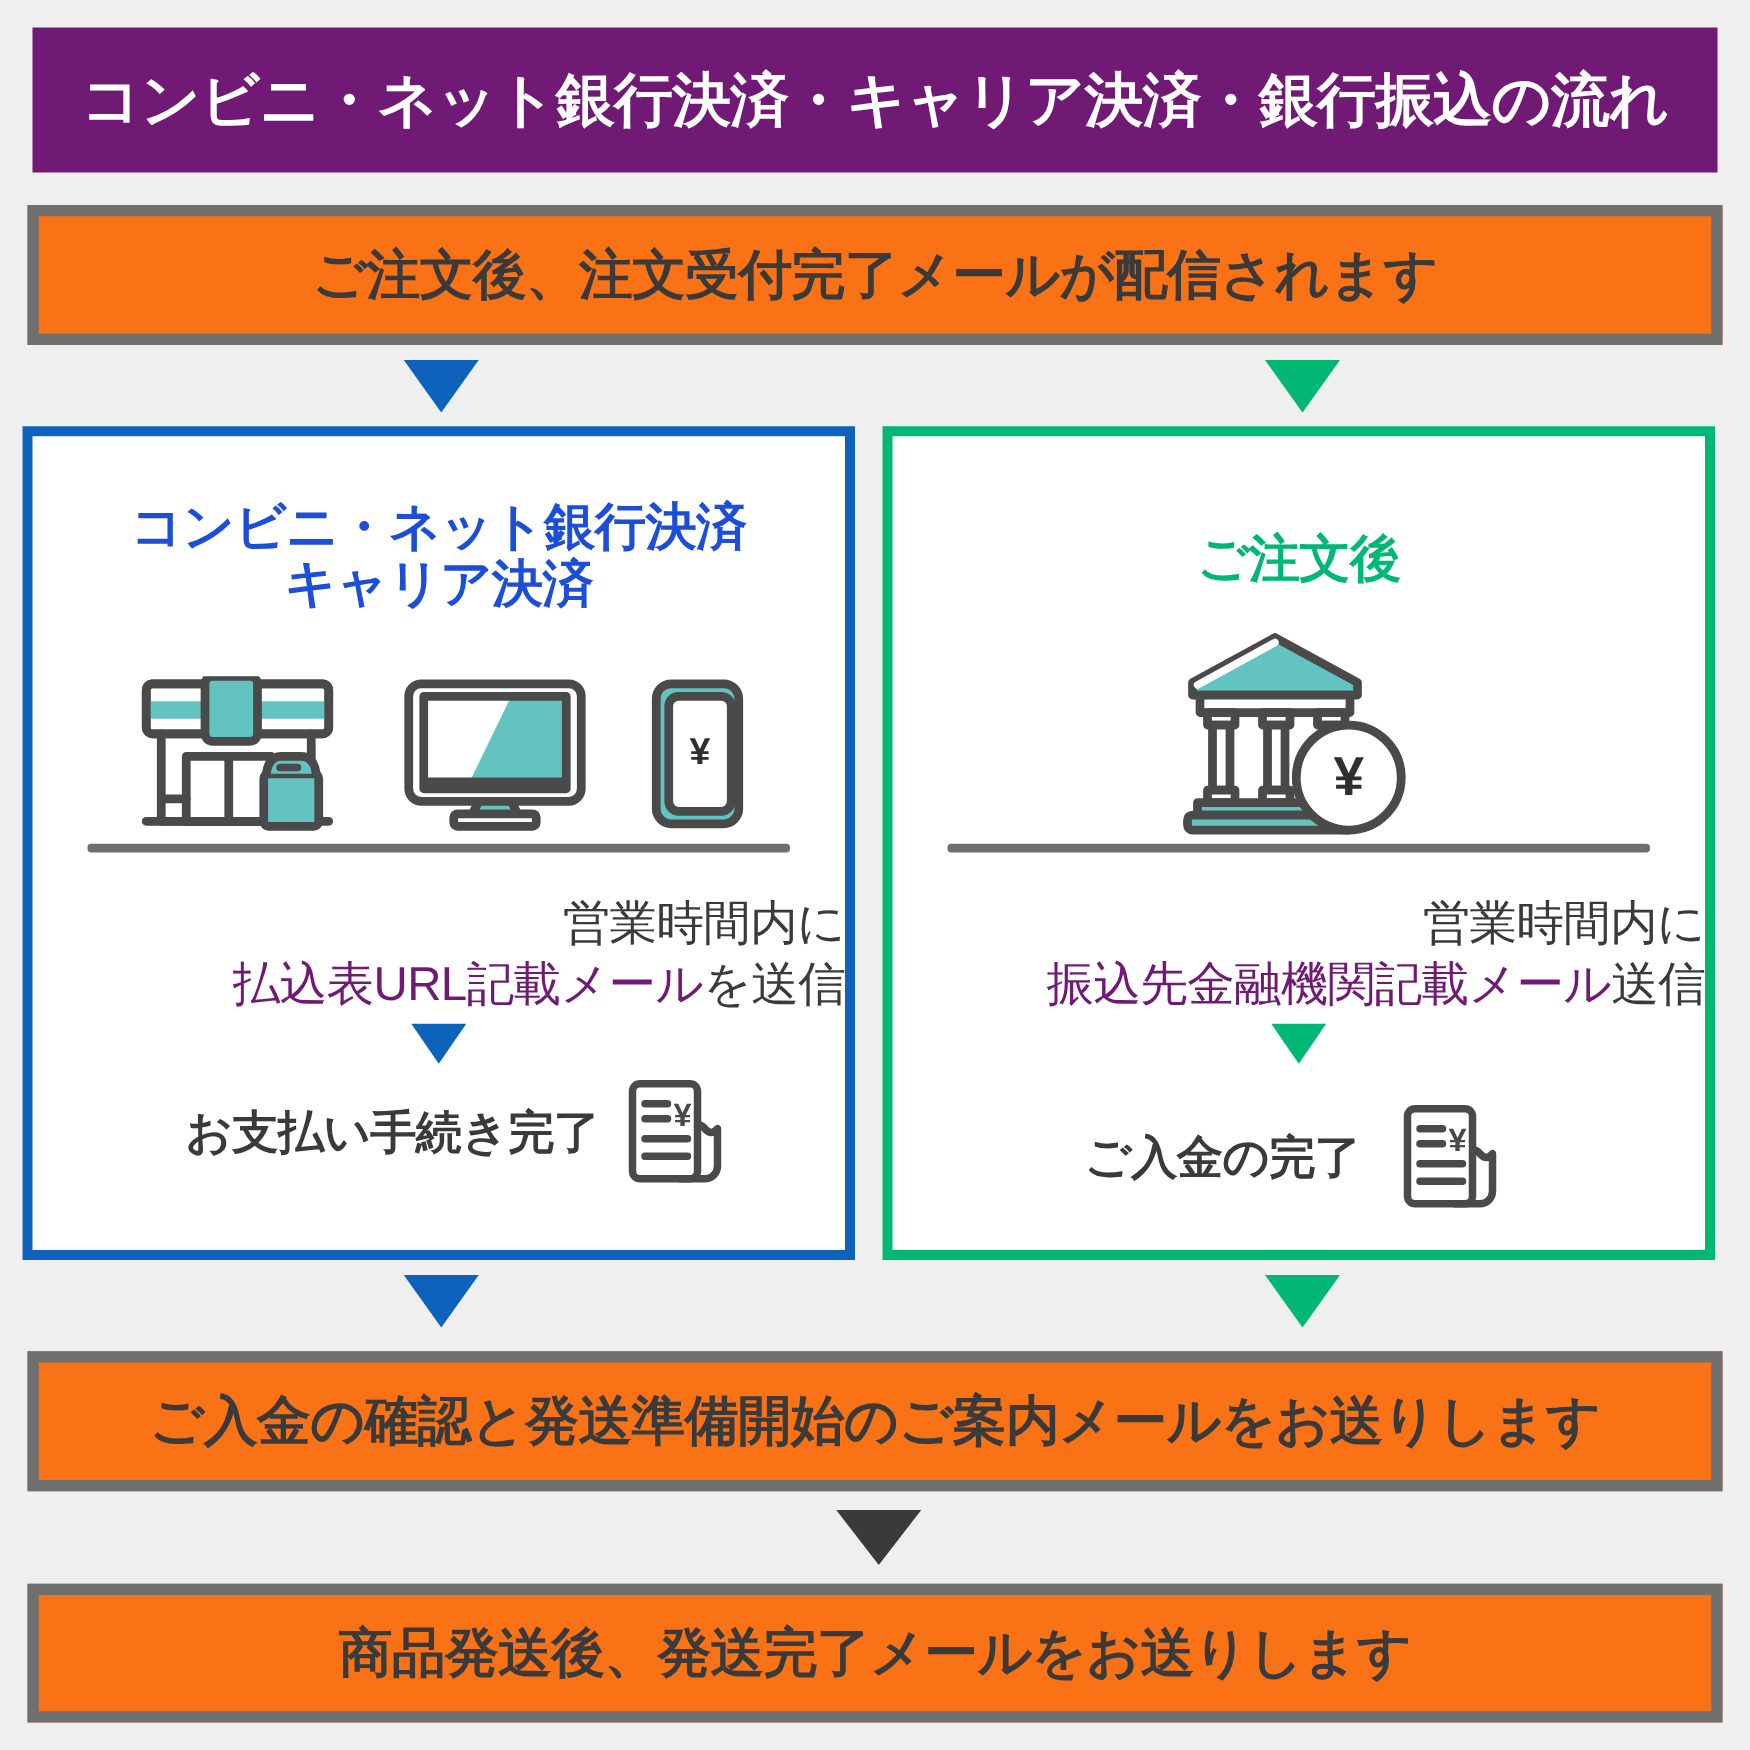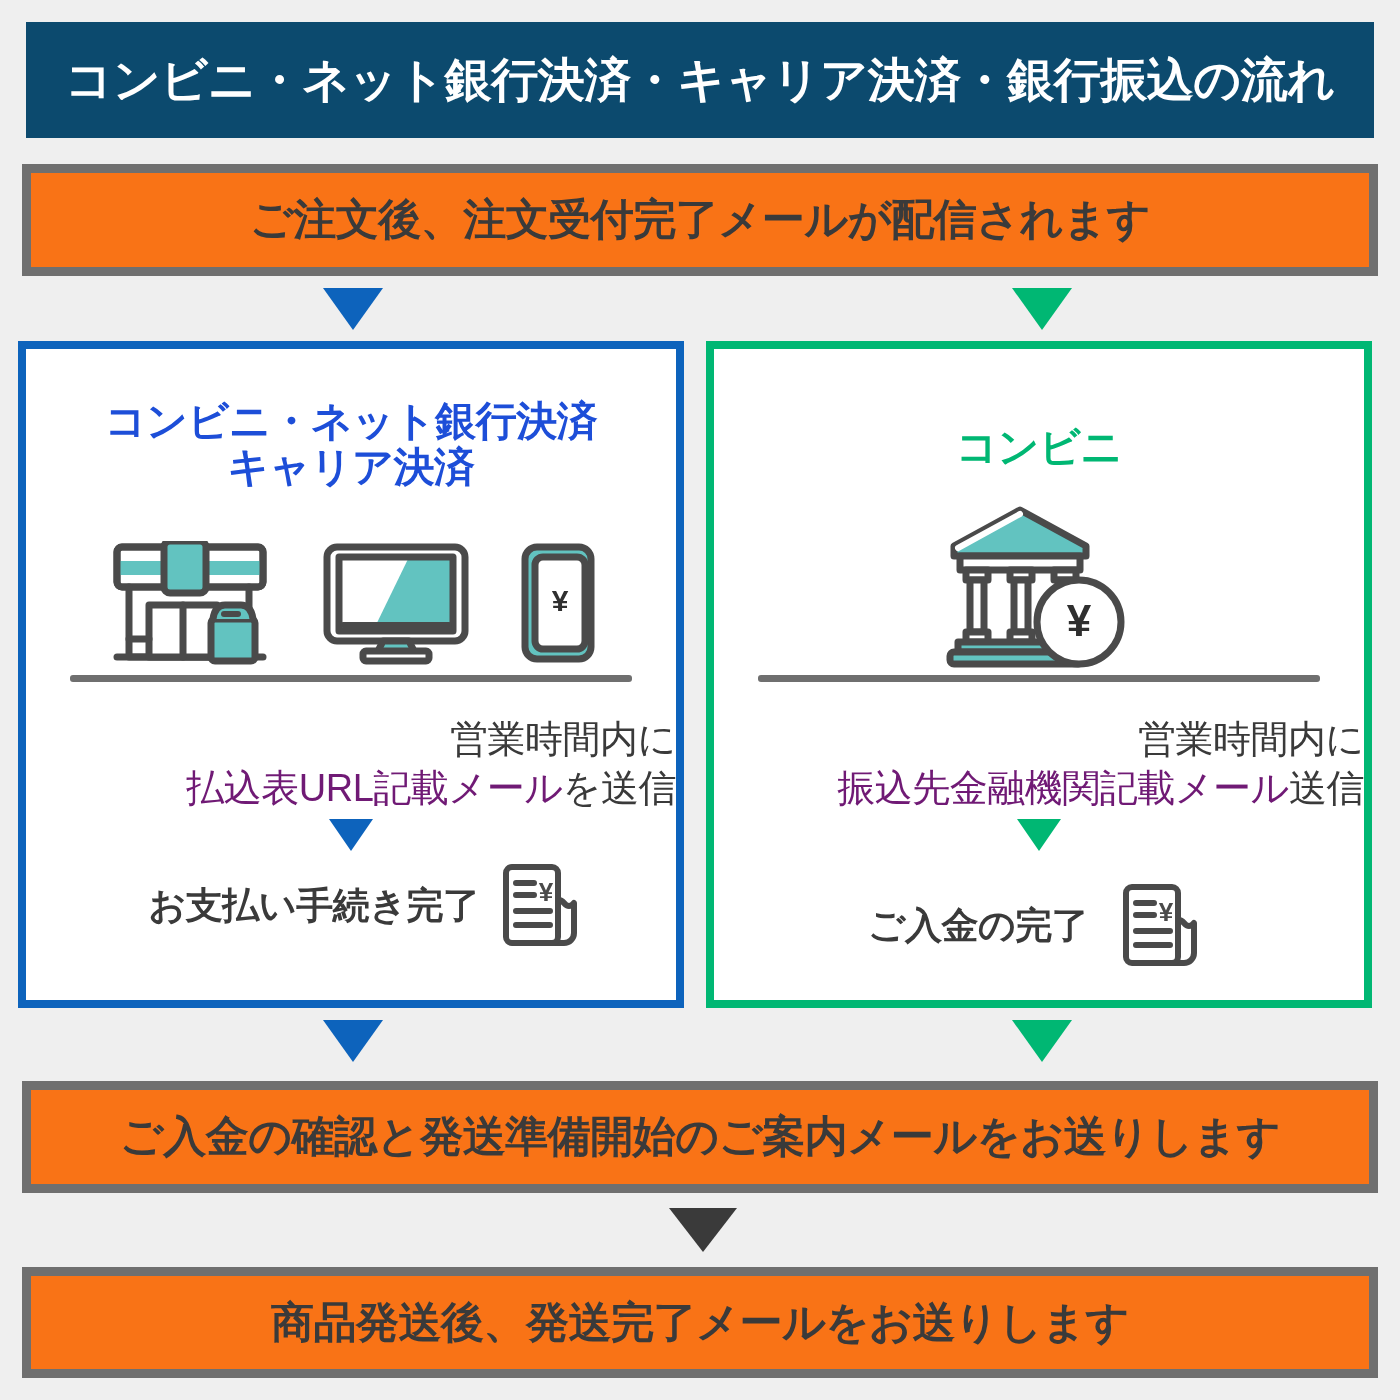--- a/index.html
+++ b/index.html
@@ -7,21 +7,21 @@
     width: 1400px; height: 1400px;
     background: #efefef;
     font-family: "Liberation Sans", "DejaVu Sans", sans-serif;
     overflow: hidden;
   }
   .page { position: relative; width: 1400px; height: 1400px; background: #efefef; }
 
   
   .header-band {
     position: absolute; left: 26px; top: 22px; width: 1348px; height: 116px;
-    background: #0c4a6e; display: flex; align-items: center; justify-content: center;
+    background: #701a75; display: flex; align-items: center; justify-content: center;
   }
   .header-band .txt {
     color: #ffffff; font-size: 47px; font-weight: 700; letter-spacing: -0.5px;
     white-space: nowrap;
   }
 
   
   .step-box {
     position: absolute; background: #f97316; border: 9px solid #6f6f6f;
     display: flex; align-items: center; justify-content: center;
@@ -182,21 +182,21 @@
           <text x="54" y="42" font-family="'Liberation Sans',sans-serif" font-size="26" font-weight="700" fill="#4a4a4a" text-anchor="middle">¥</text>
         </svg>
       </span>
     </div>
 
   </div>
 
   <div class="panel" id="panel-bank">
 
     <div class="panel-title">
-      <div>コンビニ</div>
+      <div>ご注文後</div>
     </div>
 
     <div class="icon-row" id="bank-icons">
       <span>
         <svg width="190" height="166" viewBox="0 0 190 166">
           <g fill="none" stroke="#4a4a4a" stroke-width="7" stroke-linejoin="round" stroke-linecap="round">
             <path d="M10 42 L76 6 L142 42 L142 52 L10 52 Z" fill="#62c3c0"></path>
             <path d="M14 44 L76 10" stroke="#ffffff" stroke-width="6"></path>
             <rect x="16" y="52" width="120" height="14" fill="#ffffff"></rect>
             <rect x="22" y="66" width="22" height="10" fill="#ffffff"></rect>

